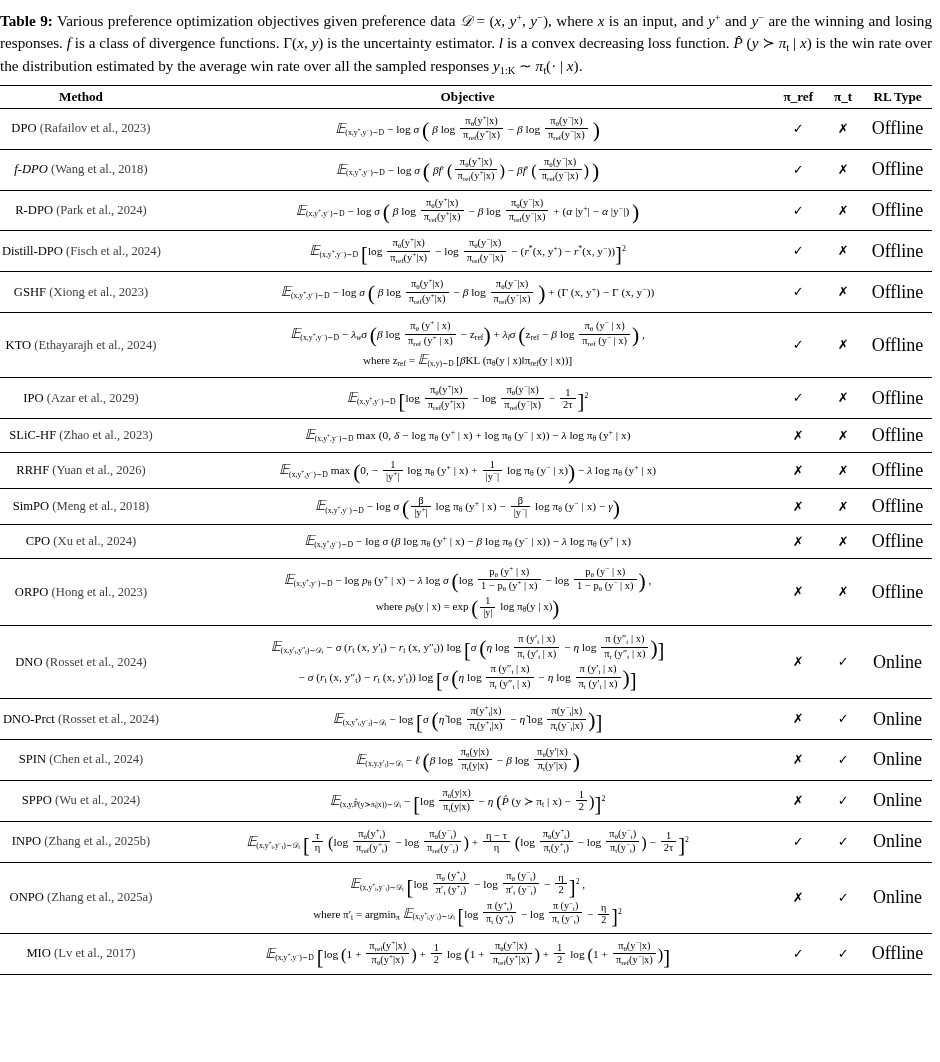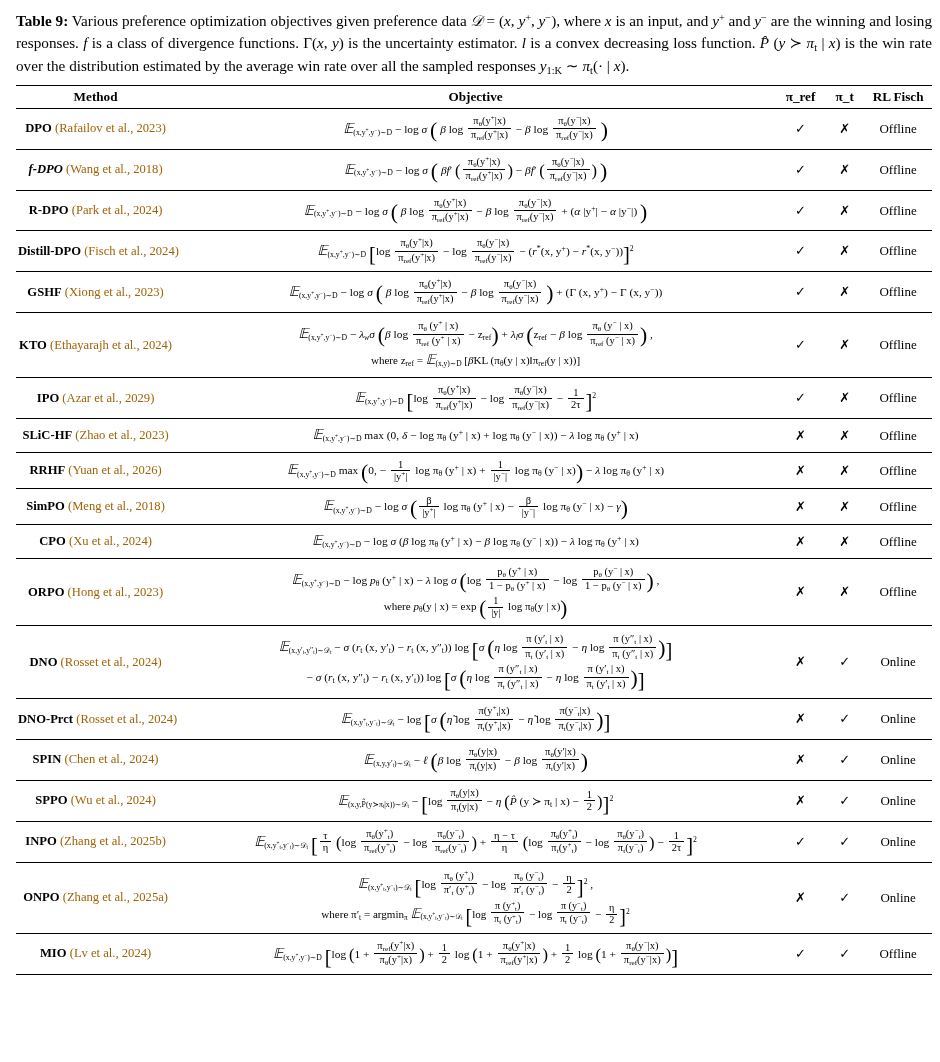--- a/index.html
+++ b/index.html
@@ -12,21 +12,21 @@
     height: 1062px;
     font-family: "Liberation Serif", serif;
     color: #000000;
     overflow: hidden;
   }
   .page {
     width: 940px;
     height: 940px;
     position: relative;
     box-sizing: border-box;
-    padding: 10px 8px 0 16px;
+    padding: 10px 8px 0 0;
   }
   .caption {
     font-size: 15.2px;
     line-height: 1.42;
     text-align: justify;
     margin: 0 0 6px 0;
   }
   .caption .math { font-family: "Liberation Serif", serif; font-style: italic; }
   i.v { font-style: italic; }
 
@@ -55,29 +55,29 @@
     padding: 4px 2px;
     font-size: 12px;
   }
   tbody tr:last-child td { border-bottom: 1.6px solid #000; }
 
   td.method {
     font-size: 12.6px;
     white-space: nowrap;
     text-align: center;
   }
-  td.method .name { font-weight: bold; text-align: right; }
-  td.method .cite { color: #a16207; }
+  td.method .name { font-weight: normal; text-align: right; }
+  td.method .cite { color: #404040; }
   td.obj {
     font-size: 11.4px;
     line-height: 1.5;
     padding: 6px 4px;
   }
   td.mark { font-size: 13px; }
-  td.rl { font-size: 13px; margin-top: 32px; }
+  td.rl { font-size: 18px; margin-top: 32px; }
 
   
   .frac {
     display: inline-block;
     vertical-align: -0.55em;
     text-align: center;
     font-size: 0.92em;
     line-height: 1.05;
     margin: 0 2px;
   }
@@ -115,21 +115,21 @@
         <col class="c-pref">
         <col class="c-pt">
         <col class="c-rl">
     </colgroup>
     <thead>
       <tr>
         <th>Method</th>
         <th>Objective</th>
         <th>π_ref</th>
         <th>π_t</th>
-        <th>RL Fisch</th>
+        <th>RL Type</th>
       </tr>
     </thead>
     <tbody>
 
       <tr>
         <td class="method">
           <span class="name">DPO</span>
           <span class="cite">(Rafailov et al., 2023)</span>
         </td>
         <td class="obj">
@@ -381,21 +381,21 @@
           </span>
         </td>
         <td class="mark">✗</td>
         <td class="mark">✓</td>
         <td class="rl">Online</td>
       </tr>
 
       <tr>
         <td class="method">
           <span class="name">MIO</span>
-          <span class="cite">(Lv et al., 2024)</span>
+          <span class="cite">(Lv et al., 2017)</span>
         </td>
         <td class="obj">
           <span class="expect">𝔼</span><span class="sub">(x,y<span class="sup">+</span>,y<span class="sup">−</span>)∼D</span> <span class="sqbr">[</span>log <span class="big">(</span>1 + <span class="frac"><span class="num">π<span class="sub">ref</span>(y<span class="sup">+</span>|x)</span><span class="den">π<span class="sub">θ</span>(y<span class="sup">+</span>|x)</span></span><span class="big">)</span> + <span class="frac"><span class="num">1</span><span class="den">2</span></span> log <span class="big">(</span>1 + <span class="frac"><span class="num">π<span class="sub">θ</span>(y<span class="sup">+</span>|x)</span><span class="den">π<span class="sub">ref</span>(y<span class="sup">+</span>|x)</span></span><span class="big">)</span> + <span class="frac"><span class="num">1</span><span class="den">2</span></span> log <span class="big">(</span>1 + <span class="frac"><span class="num">π<span class="sub">θ</span>(y<span class="sup">−</span>|x)</span><span class="den">π<span class="sub">ref</span>(y<span class="sup">−</span>|x)</span></span><span class="big">)</span><span class="sqbr">]</span>
         </td>
         <td class="mark">✓</td>
         <td class="mark">✓</td>
         <td class="rl">Offline</td>
       </tr>
 
     </tbody>

